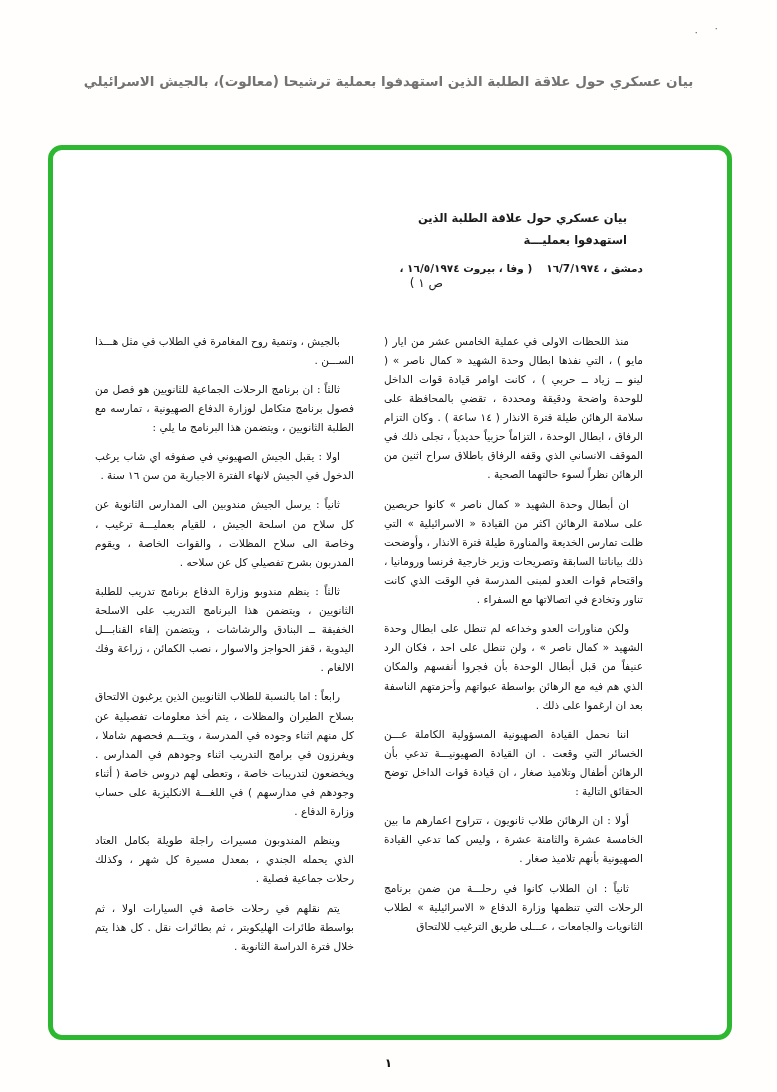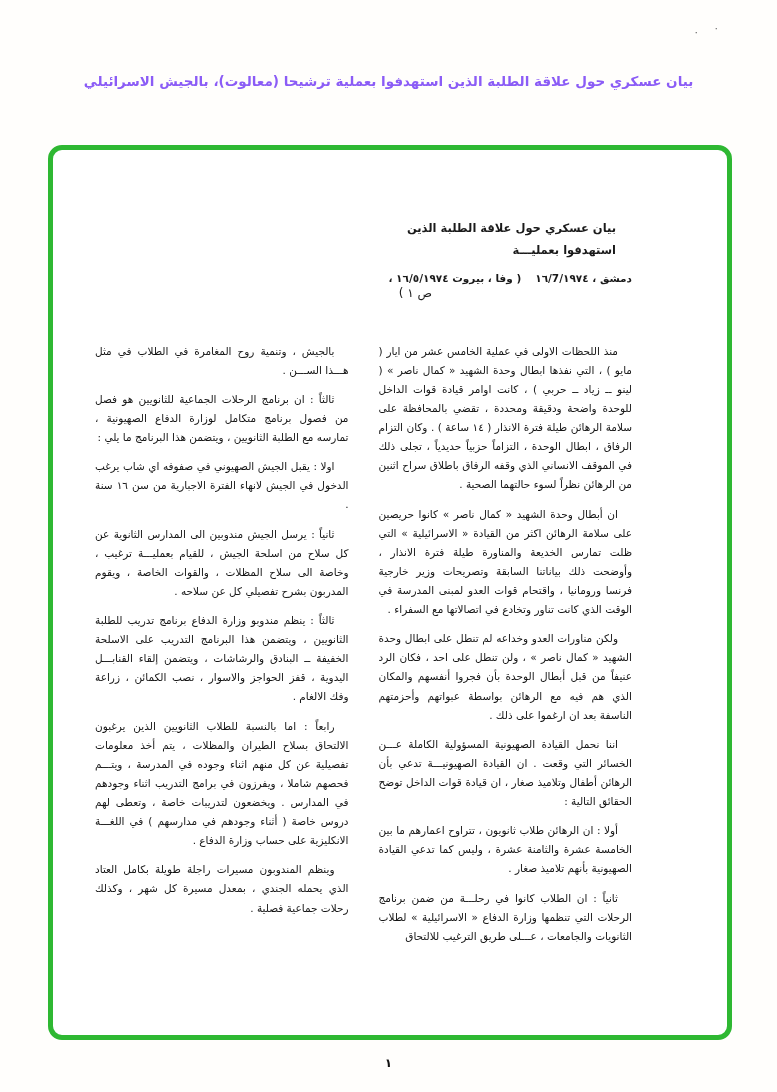--- a/index.html
+++ b/index.html
@@ -29,21 +29,21 @@
     top: 72px;
     left: 50px;
     right: 50px;
     direction: rtl;
     text-align: center;
   }
   .header-title {
     font-size: 13.5px;
     font-weight: bold;
     line-height: 1.4;
-    color: #8b5cf6;
+    color: #737373;
   }
   .source-line {
     margin-top: 9px;
     font-size: 9px;
     font-weight: bold;
     color: #222;
     line-height: 1.5;
   }
   .doc-frame {
     position: absolute;
@@ -51,24 +51,23 @@
     left: 48px;
     width: 674px;
     height: 885px;
     border: 5px solid #2eb832;
     border-radius: 14px;
     background: #ffffff;
   }
   .doc-inner {
     position: absolute;
     top: 0;
-    right: 95px;
+    right: 84px;
     left: 42px;
     direction: rtl;
-    margin-top: 10px;
   }
   .doc-title {
     margin-top: 58px;
     margin-right: 16px;
     width: 214px;
     font-size: 11.5px;
     font-weight: bold;
     line-height: 1.9;
     text-align: right;
   }
@@ -150,20 +149,21 @@
           <p>ثانياً : ان الطلاب كانوا في رحلـــة من ضمن برنامج الرحلات التي تنظمها وزارة الدفاع « الاسرائيلية » لطلاب الثانويات والجامعات ، عـــلى طريق الترغيب للالتحاق</p>
         </div>
         <div class="col">
           <p>بالجيش ، وتنمية روح المغامرة في الطلاب في مثل هـــذا الســـن .</p>
           <p>ثالثاً : ان برنامج الرحلات الجماعية للثانويين هو فصل من فصول برنامج متكامل لوزارة الدفاع الصهيونية ، تمارسه مع الطلبة الثانويين ، ويتضمن هذا البرنامج ما يلي :</p>
           <p>اولا : يقبل الجيش الصهيوني في صفوفه اي شاب يرغب الدخول في الجيش لانهاء الفترة الاجبارية من سن ١٦ سنة .</p>
           <p>ثانياً : يرسل الجيش مندوبين الى المدارس الثانوية عن كل سلاح من اسلحة الجيش ، للقيام بعمليـــة ترغيب ، وخاصة الى سلاح المظلات ، والقوات الخاصة ، ويقوم المدربون بشرح تفصيلي كل عن سلاحه .</p>
           <p>ثالثاً : ينظم مندوبو وزارة الدفاع برنامج تدريب للطلبة الثانويين ، ويتضمن هذا البرنامج التدريب على الاسلحة الخفيفة ــ البنادق والرشاشات ، ويتضمن إلقاء القنابـــل اليدوية ، قفز الحواجز والاسوار ، نصب الكمائن ، زراعة وفك الالغام .</p>
           <p>رابعاً : اما بالنسبة للطلاب الثانويين الذين يرغبون الالتحاق بسلاح الطيران والمظلات ، يتم أخذ معلومات تفصيلية عن كل منهم اثناء وجوده في المدرسة ، ويتـــم فحصهم شاملا ، ويفرزون في برامج التدريب اثناء وجودهم في المدارس . ويخضعون لتدريبات خاصة ، وتعطى لهم دروس خاصة ( أثناء وجودهم في مدارسهم ) في اللغـــة الانكليزية على حساب وزارة الدفاع .</p>
           <p>وينظم المندوبون مسيرات راجلة طويلة بكامل العتاد الذي يحمله الجندي ، بمعدل مسيرة كل شهر ، وكذلك رحلات جماعية فصلية .</p>
+          <p>يتم نقلهم في رحلات خاصة في السيارات اولا ، ثم بواسطة طائرات الهليكوبتر ، ثم بطائرات نقل . كل هذا يتم خلال فترة الدراسة الثانوية .</p>
         </div>
       </div>
 
     </div>
   </div>
 
   <div class="page-number">١</div>
 
 </div>
 

